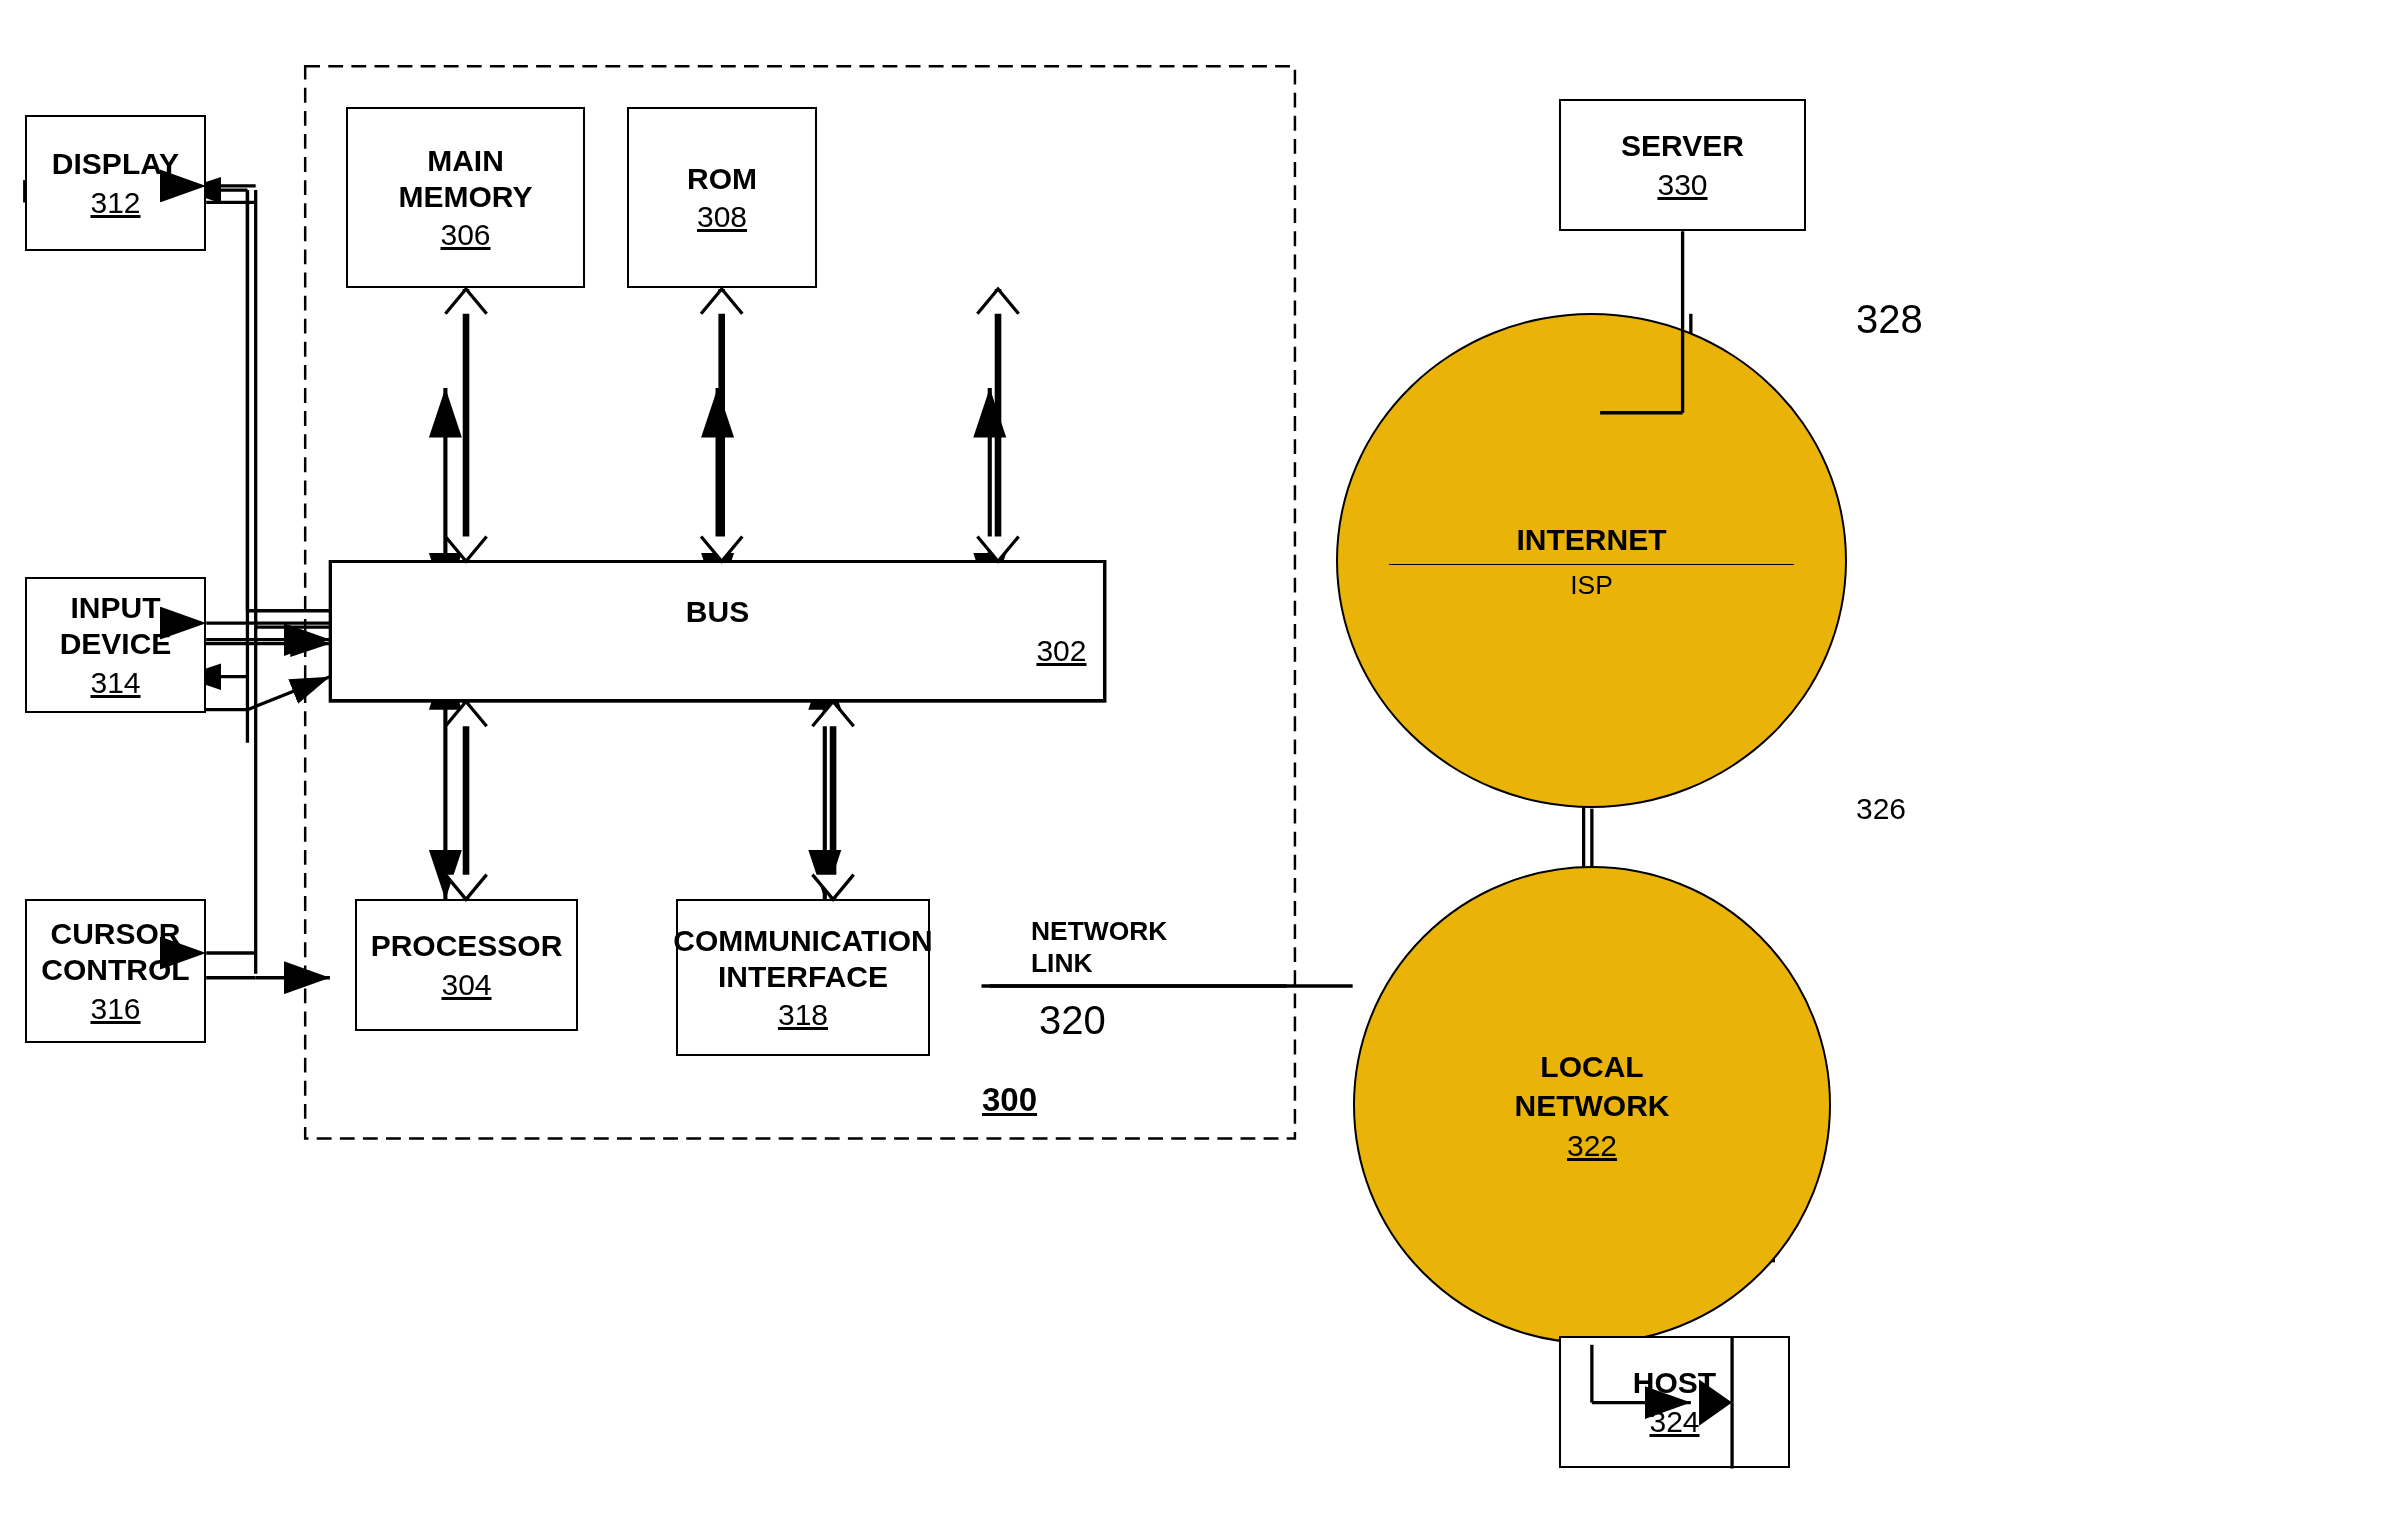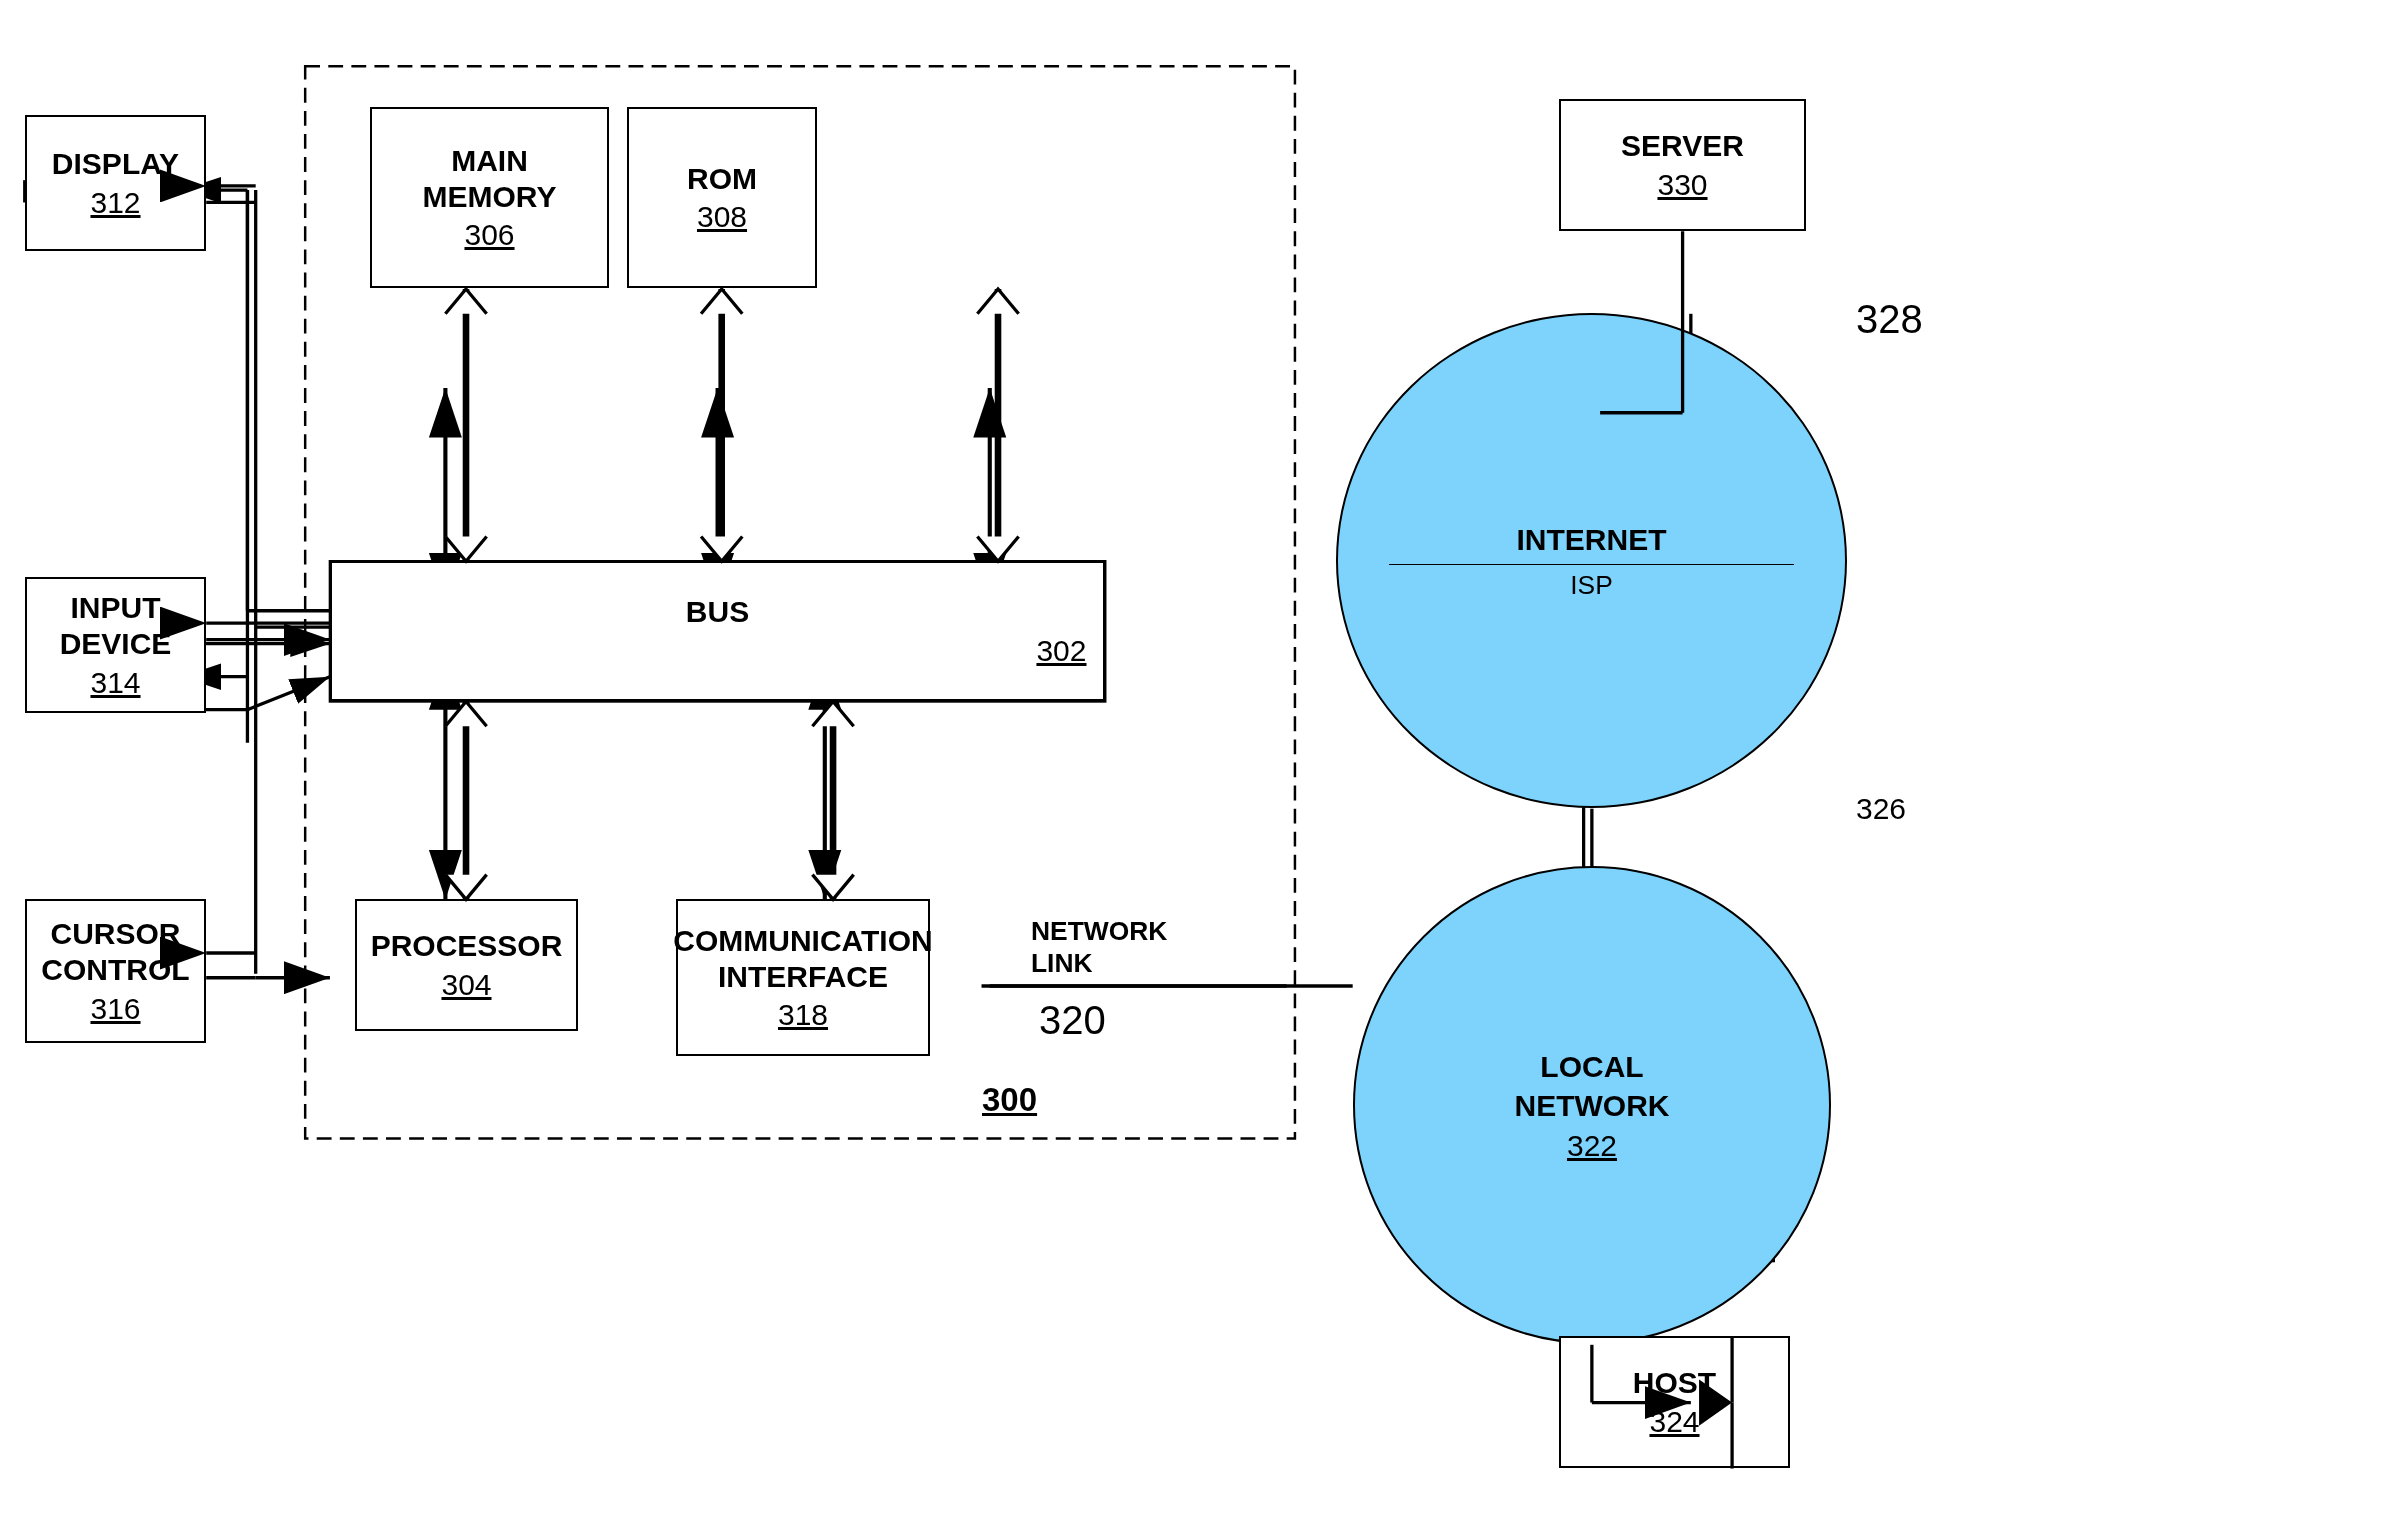--- a/index.html
+++ b/index.html
@@ -34,21 +34,21 @@
     }
     .box-num {
       font-size: 30px;
       text-decoration: underline;
       margin-top: 3.3px;
     }
     .circle {
       position: absolute;
       border: 2.5px solid #000;
       border-radius: 50%;
-      background: #7dd3fc;
+      background: #eab308;
       display: flex;
       flex-direction: column;
       align-items: center;
       justify-content: center;
       text-align: center;
     }
     .circle-label {
       font-size: 30px;
       font-weight: bold;
       line-height: 1.3;
@@ -150,21 +150,21 @@
   <div class="box" style="left:25px; top:577px; width:181px; height:136px;">
     <div class="box-label">INPUT DEVICE</div>
     <div class="box-num">314</div>
   </div>
 
   <div class="box" style="left:25px; top:899px; width:181px; height:144px;">
     <div class="box-label">CURSOR<br>CONTROL</div>
     <div class="box-num">316</div>
   </div>
 
-  <div class="box" style="left:346px; top:107px; width:239px; height:181px;margin-left:24px;">
+  <div class="box" style="left:346px; top:107px; width:239px; height:181px;">
     <div class="box-label">MAIN<br>MEMORY</div>
     <div class="box-num">306</div>
   </div>
 
   <div class="box" style="left:627px; top:107px; width:190px; height:181px;">
     <div class="box-label">ROM</div>
     <div class="box-num">308</div>
   </div>
 
 

